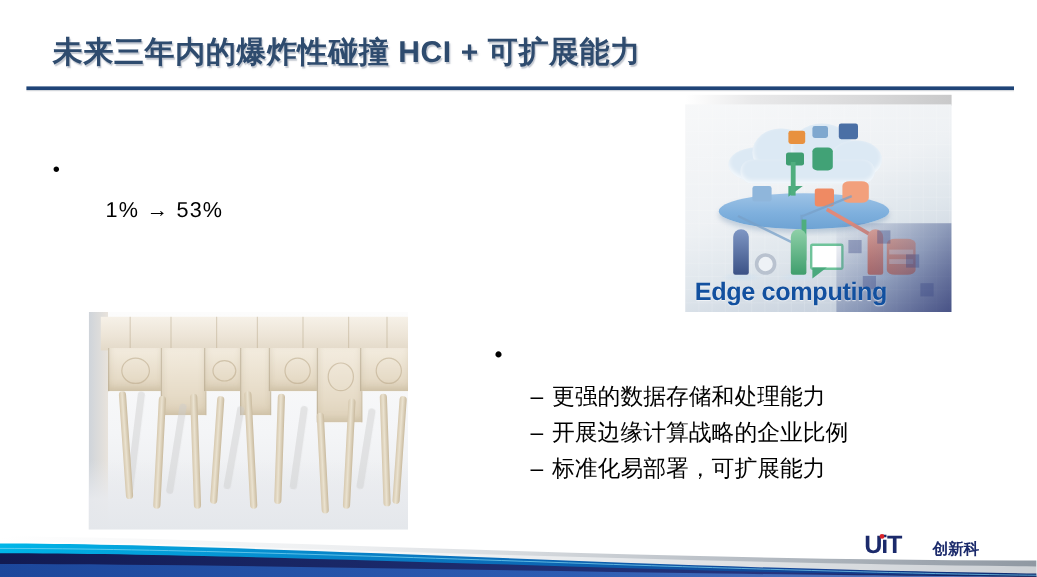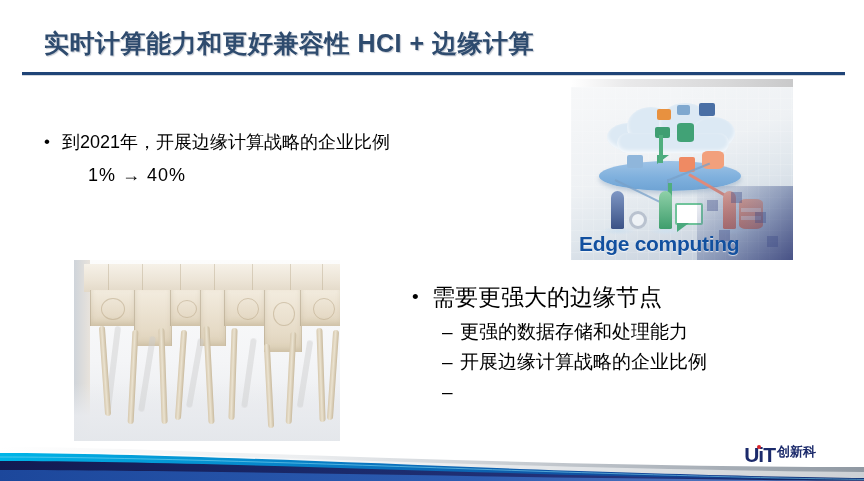--- a/index.html
+++ b/index.html
@@ -346,22 +346,23 @@
     bottom: 0;
     width: 864px;
     height: 40px;
     overflow: hidden;
   }
   #logo {
     position: absolute;
     right: 48px;
     bottom: 14px;
     display: flex;
-    align-items: flex-start;
+    align-items: flex-end;
     white-space: nowrap;
+    gap: 24px;
   }
   #logo .mark {
     position: relative;
     font-size: 21px;
     font-weight: bold;
     color: #1b2a6b;
     letter-spacing: -1px;
   }
   #logo .mark .dot {
     position: absolute;
@@ -378,31 +379,30 @@
     color: #1b2a6b;
     margin-left: 2px;
     letter-spacing: 0px;
   }
 </style>
 </head>
 <body>
 
 <div id="slide">
 
-  <div id="slide-title">实时计算能力和更好兼容性 HCI + 边缘计算</div>
+  <div id="slide-title">未来三年内的爆炸性碰撞 HCI + 可扩展能力</div>
   <div id="title-rule"></div>
   <div id="title-rule-shadow"></div>
   <div id="grey-sliver"></div>
 
   <div id="bullet-top">
     <div class="bullet-row">
       <div class="bullet-dot">•</div>
-      <div class="bullet-l1-text">到2021年，开展边缘计算战略的企业比例</div>
-    </div>
-    <div id="ratio-line">1%  →  40%</div>
+    </div>
+    <div id="ratio-line">1%  →  53%</div>
   </div>
 
   <div id="edge-photo">
     <div class="mosaic"></div>
 
     <div class="cloud">
       <span class="c1"></span>
         <span class="c2"></span>
         <span class="c3"></span>
       <span class="c4"></span>
@@ -501,33 +501,33 @@
     <div class="leg" style="left:192px;top:84px;height:84px;transform:rotate(-3deg);"></div>
     <div class="leg" style="left:214px;top:72px;height:92px;transform:rotate(3deg);"></div>
     <div class="leg shadow" style="left:228px;top:80px;height:68px;transform:rotate(9deg);"></div>
     <div class="leg" style="left:244px;top:68px;height:94px;transform:rotate(-2deg);"></div>
     <div class="leg" style="left:256px;top:70px;height:90px;transform:rotate(4deg);"></div>
   </div>
 
   <div id="bullet-bottom">
     <div class="bullet-row">
       <div class="bullet-dot">•</div>
-      <div class="bullet-l1-big">需要更强大的边缘节点</div>
     </div>
     <div class="sub-list">
       <div class="sub-row">
         <div class="sub-dash">–</div>
         <div class="sub-text">更强的数据存储和处理能力</div>
       </div>
       <div class="sub-row">
         <div class="sub-dash">–</div>
         <div class="sub-text">开展边缘计算战略的企业比例</div>
       </div>
       <div class="sub-row">
         <div class="sub-dash">–</div>
+        <div class="sub-text">标准化易部署，可扩展能力</div>
       </div>
     </div>
   </div>
 
   <div id="wave">
     <svg width="864" height="40" viewBox="0 0 864 40" preserveAspectRatio="none">
       <defs>
         <linearGradient id="gNavy" x1="0" y1="0" x2="1" y2="0">
           <stop offset="0%" stop-color="#121a52"></stop>
           <stop offset="40%" stop-color="#1b2a6b"></stop>

